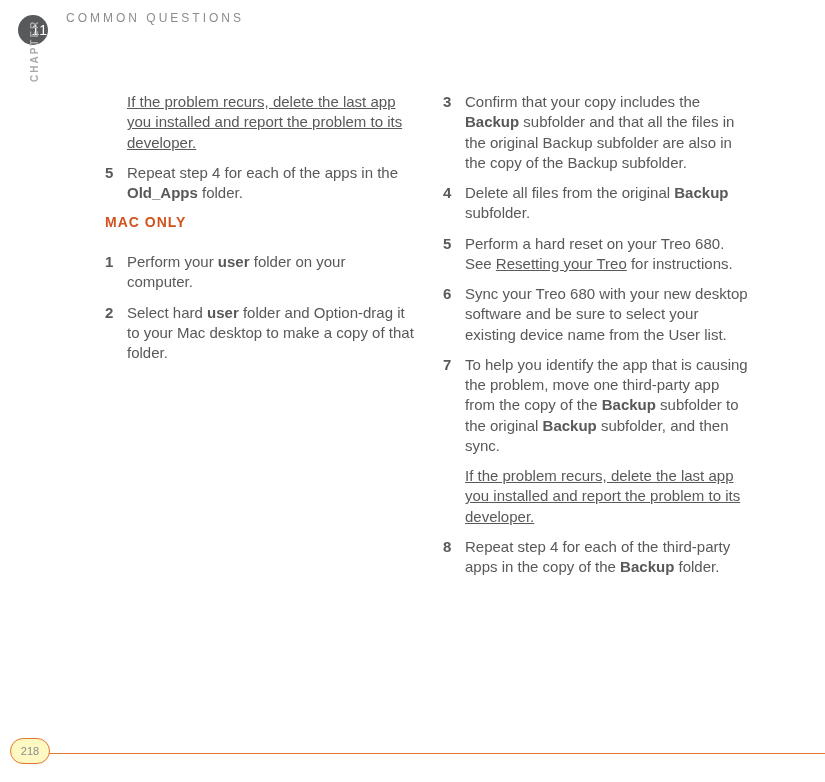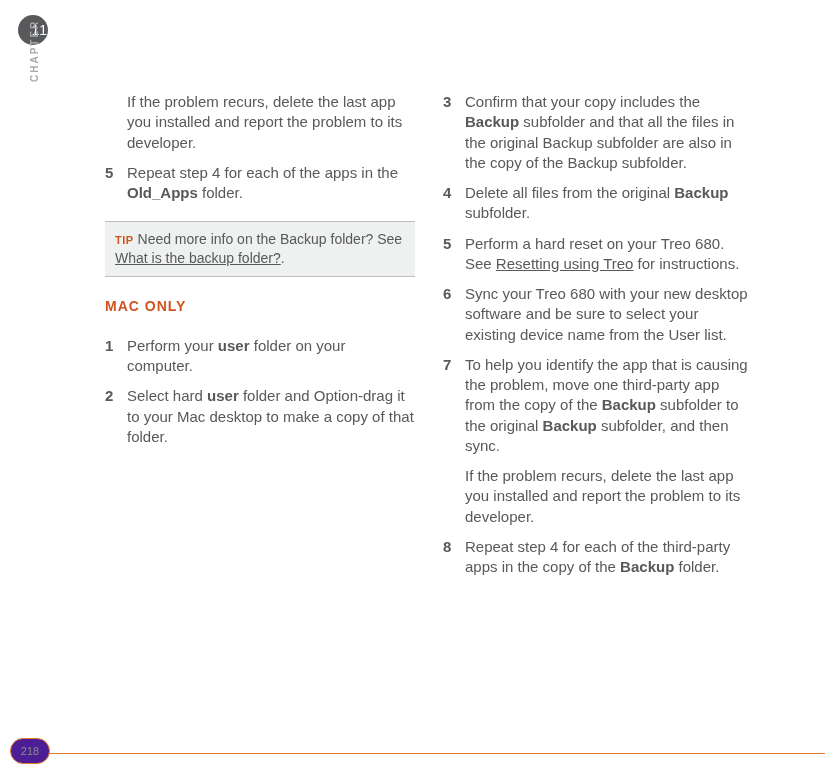--- a/index.html
+++ b/index.html
@@ -54,21 +54,21 @@
   
   .step { display: flex; margin-bottom: 10px; }
   .step-num {
     width: 22px;
     flex: none;
     font-weight: bold;
     color: #58595b;
   }
   .step-body { flex: 1; }
 
-  .plain-para { margin: 0 0 10px 22px; }
+  .plain-para { margin: 0 0 10px 22px; text-decoration: underline; }
 
   .note-label { color: #d1531f; font-weight: bold; letter-spacing: 0.5px; }
   .note-block { margin: 0 0 16px 0; }
 
   
   .tip-box {
     border-top: 1px solid #bdbfc1;
     border-bottom: 1px solid #bdbfc1;
     background: #eff0f0;
     padding: 8px 10px;
@@ -98,46 +98,44 @@
   .page-num {
     position: absolute;
     left: 10px; bottom: 18px;
     width: 38px; height: 24px;
     border: 1px solid #e2792e;
     border-radius: 14px;
     font-size: 11px;
     color: #8a8c8e;
     text-align: center;
     line-height: 24px;
-    background: #4c1d95;
+    background: #fef9c3;
   }
 </style>
 </head>
 <body>
 
 <div class="page">
 
   <div class="chapter-badge">11</div>
+  <div class="section-title">COMMON QUESTIONS</div>
   <div class="chapter-sidelabel">CHAPTER</div>
 
   <div class="col col-left">
 
     <p class="plain-para">If the problem recurs, delete the last app you installed and report the problem to its developer.</p>
 
     <div class="step">
       <div class="step-num">5</div>
       <div class="step-body">
         <span>Repeat step 4 for each of the apps in the </span><span class="b">Old_Apps</span><span> folder.</span>
       </div>
     </div>
 
 
-    <div class="tip-box">
-      <span class="tip-label">TIP</span><span> Need more info on the Backup folder? See </span><span class="u">What is the backup folder?</span><span>.</span>
-    </div>
 
     <div class="subhead">MAC ONLY</div>
 
     <div class="step">
       <div class="step-num">1</div>
       <div class="step-body">
         <span>Perform your </span><span class="b">user</span><span> folder on your computer.</span>
       </div>
     </div>
 
@@ -163,21 +161,21 @@
     <div class="step">
       <div class="step-num">4</div>
       <div class="step-body">
         <span>Delete all files from the original </span><span class="b">Backup</span><span> subfolder.</span>
       </div>
     </div>
 
     <div class="step">
       <div class="step-num">5</div>
       <div class="step-body">
-        <span>Perform a hard reset on your Treo 680. See </span><span class="u">Resetting using Treo</span><span> for instructions.</span>
+        <span>Perform a hard reset on your Treo 680. See </span><span class="u">Resetting your Treo</span><span> for instructions.</span>
       </div>
     </div>
 
     <div class="step">
       <div class="step-num">6</div>
       <div class="step-body">Sync your Treo 680 with your new desktop software and be sure to select your existing device name from the User list.</div>
     </div>
 
     <div class="step">
       <div class="step-num">7</div>

